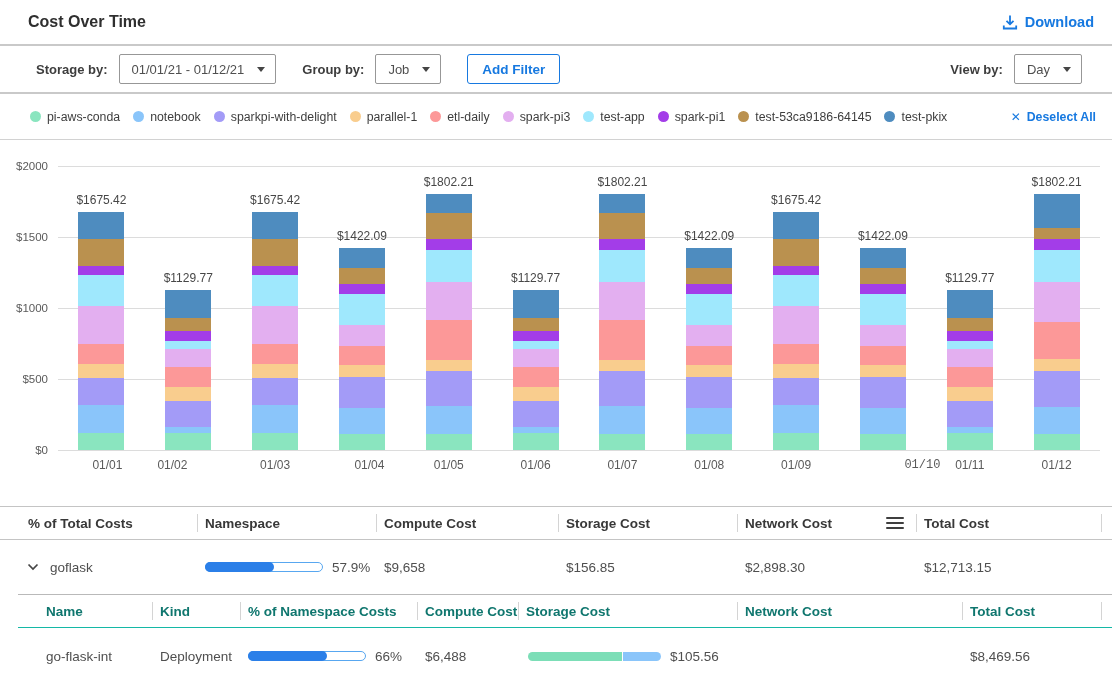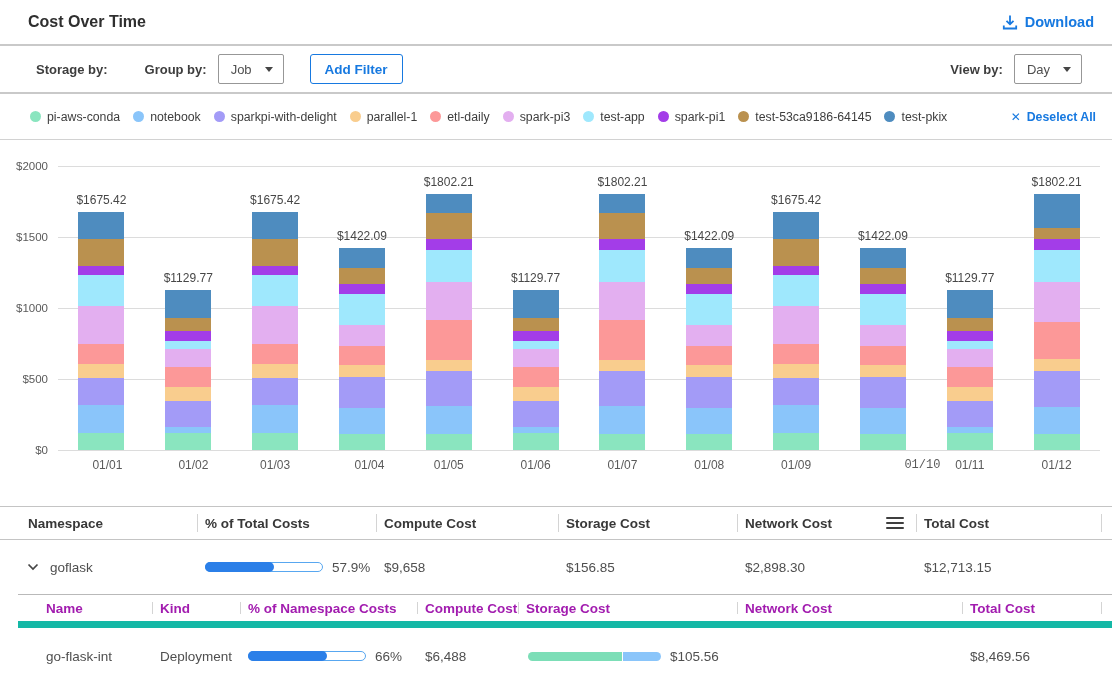--- a/index.html
+++ b/index.html
@@ -66,22 +66,22 @@
   .pill { height:10px; width:118px; border:1px solid #58a7f0; border-radius:6px;
     position:relative; flex:0 0 auto; background:#fff; }
   .pill-fill { position:absolute; left:-1px; top:-1px; bottom:-1px; background:#2b7fe8;
     border-radius:6px; }
   .cell { padding-left:8px; }
   .two-line { line-height:21px; }
 
   
   .subtable { margin-left:18px; border-top:1px solid #b9b9b9; }
   .sub-head { display:grid; grid-template-columns:134px 88px 177px 101px 219px 225px 1fr;
-    height:33px; align-items:stretch; border-bottom:7px solid #14b8a6;
-    font-size:13.5px; font-weight:bold; color:#a21caf; position:relative; }
+    height:33px; align-items:stretch; border-bottom:1px solid #14b8a6;
+    font-size:13.5px; font-weight:bold; color:#0f766e; position:relative; }
   .sub-row { display:grid; grid-template-columns:134px 88px 177px 101px 219px 225px 1fr;
     height:56px; align-items:center; font-size:13.5px; color:#4f4f4f; }
   .mini { height:9px; border-radius:5px; overflow:hidden; display:flex; gap:1px;
     flex:0 0 auto; }
   .bar-line { display:flex; align-items:center; gap:9px; }
   .net-col { display:flex; flex-direction:column; gap:7px; padding-left:8px; }
   .stor-cell { display:flex; align-items:center; gap:9px; padding-left:10px; }
 
   .burger { width:18px; display:flex; flex-direction:column; gap:3px; margin-left:auto;
     margin-right:12px; cursor:pointer; }
@@ -97,20 +97,24 @@
     <svg width="16" height="16" viewBox="0 0 16 16">
       <path d="M8 1.5v8.5 M4.5 6.8 L8 10.3 L11.5 6.8" stroke="#1779E0" stroke-width="1.8" fill="none"></path>
       <path d="M1.8 11.5 v3 h12.4 v-3" stroke="#1779E0" stroke-width="1.8" fill="none"></path>
     </svg>
     <span>Download</span>
   </button>
 </div>
 
 <div class="fbar">
   <span class="flabel">Storage by:</span>
+  <div class="select" style="min-width:148px">
+    <span>01/01/21 - 01/12/21</span>
+    <span class="caret" style="margin-left:auto"></span>
+  </div>
   <span class="gap1"></span>
   <span class="flabel">Group by:</span>
   <div class="select">
     <span>Job</span>
     <span class="caret"></span>
   </div>
   <button class="add-filter">Add Filter</button>
   <div class="viewby">
     <span class="flabel">View by:</span>
     <div class="select">
@@ -196,21 +200,21 @@
     <div class="seg" style="left: 165.25px; top: 286.57px; width: 46px; height: 6.39px; background: rgb(138, 197, 250);"></div>
     <div class="seg" style="left: 165.25px; top: 261.01px; width: 46px; height: 25.56px; background: rgb(163, 155, 247);"></div>
     <div class="seg" style="left: 165.25px; top: 246.81px; width: 46px; height: 14.2px; background: rgb(249, 205, 142);"></div>
     <div class="seg" style="left: 165.25px; top: 226.93px; width: 46px; height: 19.88px; background: rgb(252, 152, 152);"></div>
     <div class="seg" style="left: 165.25px; top: 209.18px; width: 46px; height: 17.75px; background: rgb(227, 175, 240);"></div>
     <div class="seg" style="left: 165.25px; top: 201.37px; width: 46px; height: 7.81px; background: rgb(159, 232, 253);"></div>
     <div class="seg" style="left: 165.25px; top: 191.43px; width: 46px; height: 9.94px; background: rgb(163, 61, 232);"></div>
     <div class="seg" style="left: 165.25px; top: 177.94px; width: 46px; height: 13.49px; background: rgb(186, 145, 79);"></div>
     <div class="seg" style="left: 165.25px; top: 149.573px; width: 46px; height: 28.3673px; background: rgb(78, 140, 191);"></div>
     <div class="total-label" style="left: 138.25px; top: 130.573px;">$1129.77</div>
-    <div class="xtick" style="left: 150px; width: 86.8333px;">01/02</div>
+    <div class="xtick" style="left: 129px; width: 86.8333px;">01/02</div>
     <div class="seg" style="left: 252.083px; top: 292.676px; width: 46px; height: 17.324px; background: rgb(138, 229, 191);"></div>
     <div class="seg" style="left: 252.083px; top: 264.986px; width: 46px; height: 27.69px; background: rgb(138, 197, 250);"></div>
     <div class="seg" style="left: 252.083px; top: 238.29px; width: 46px; height: 26.696px; background: rgb(163, 155, 247);"></div>
     <div class="seg" style="left: 252.083px; top: 223.948px; width: 46px; height: 14.342px; background: rgb(249, 205, 142);"></div>
     <div class="seg" style="left: 252.083px; top: 203.926px; width: 46px; height: 20.022px; background: rgb(252, 152, 152);"></div>
     <div class="seg" style="left: 252.083px; top: 165.87px; width: 46px; height: 38.056px; background: rgb(227, 175, 240);"></div>
     <div class="seg" style="left: 252.083px; top: 134.772px; width: 46px; height: 31.098px; background: rgb(159, 232, 253);"></div>
     <div class="seg" style="left: 252.083px; top: 125.684px; width: 46px; height: 9.088px; background: rgb(163, 61, 232);"></div>
     <div class="seg" style="left: 252.083px; top: 98.988px; width: 46px; height: 26.696px; background: rgb(186, 145, 79);"></div>
     <div class="seg" style="left: 252.083px; top: 72.0904px; width: 46px; height: 26.8976px; background: rgb(78, 140, 191);"></div>
@@ -323,22 +327,22 @@
     <div class="seg" style="left: 1033.58px; top: 88.48px; width: 46px; height: 10.65px; background: rgb(186, 145, 79);"></div>
     <div class="seg" style="left: 1033.58px; top: 54.0862px; width: 46px; height: 34.3938px; background: rgb(78, 140, 191);"></div>
     <div class="total-label" style="left: 1006.58px; top: 35.0862px;">$1802.21</div>
     <div class="xtick" style="left: 1013.17px; width: 86.8333px;">01/12</div>
   </div>
 
 <div style="height:20px"></div>
 
 <div class="table">
   <div class="thead">
+    <div class="hcell">% of Total Costs</div>
     <div class="hcell">Namespace</div>
-    <div class="hcell">% of Total Costs</div>
     <div class="hcell">Compute Cost</div>
     <div class="hcell">Storage Cost</div>
     <div class="hcell">
       <span>Network  Cost</span>
       <span class="burger">
           <span></span>
           <span></span>
           <span></span>
         </span>
     </div>

